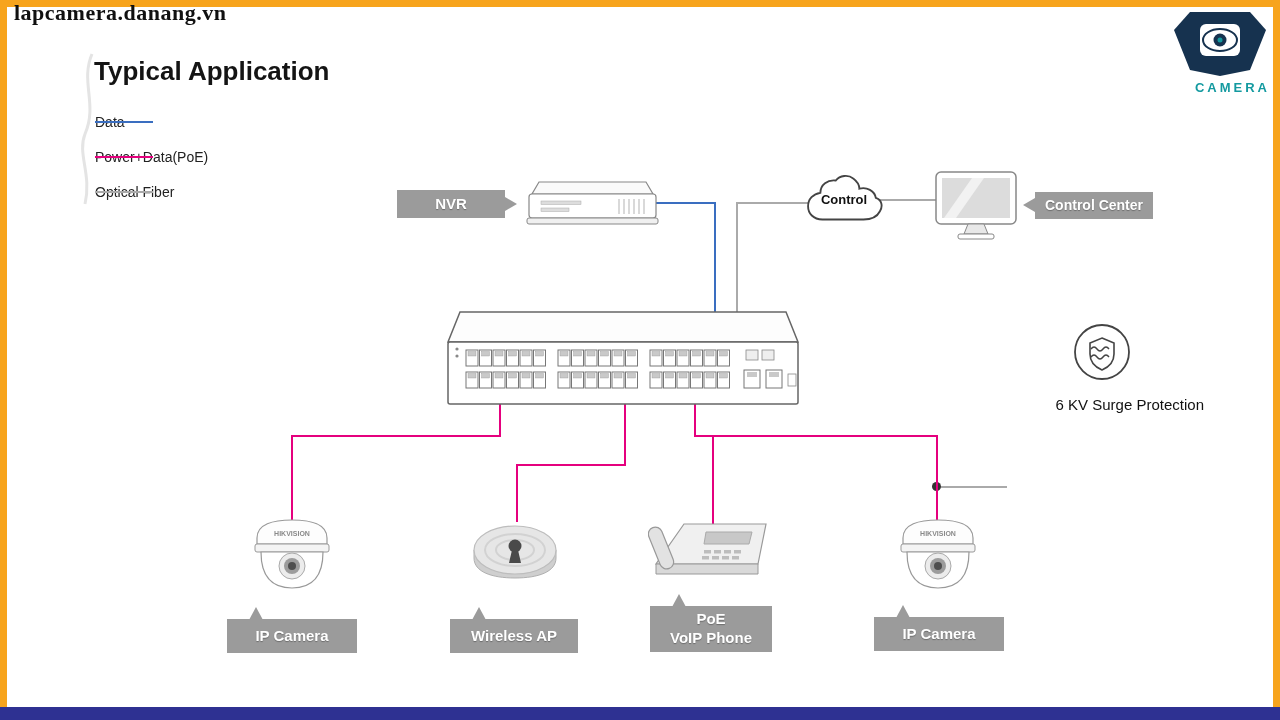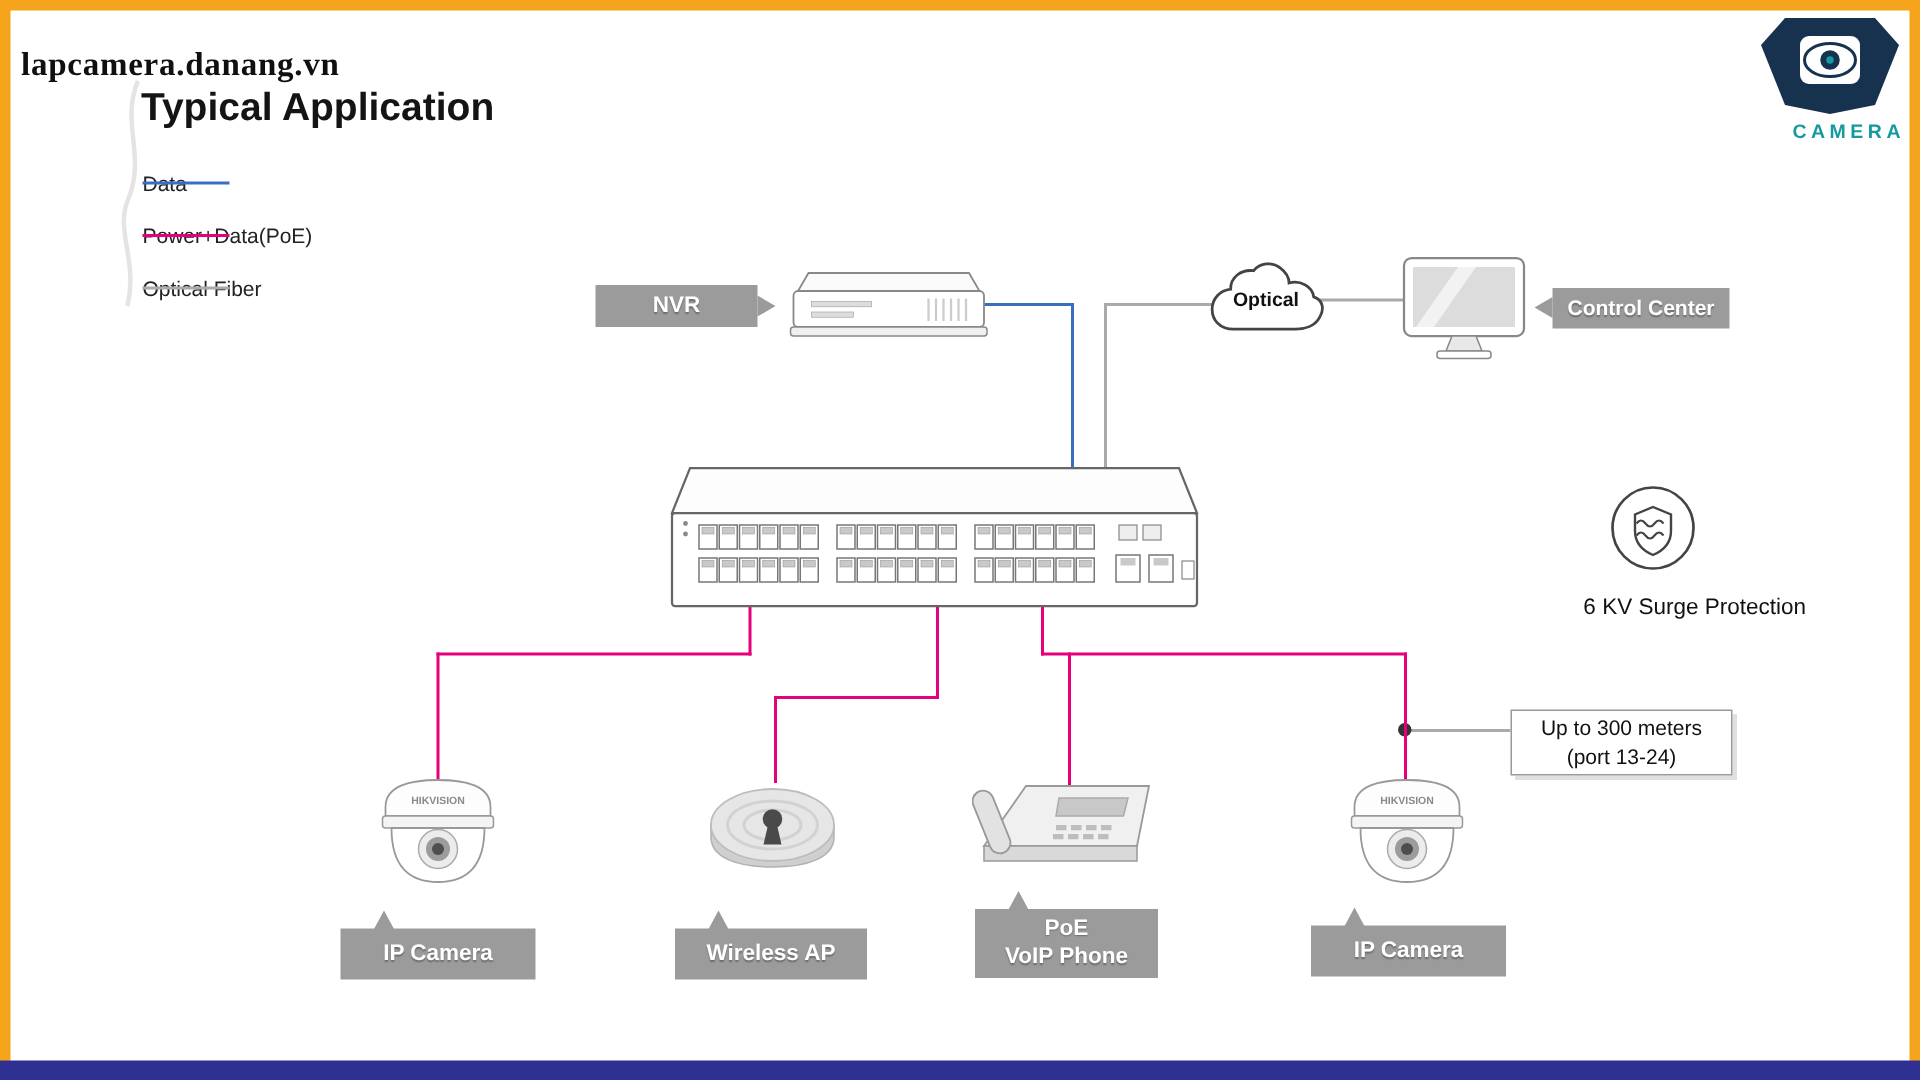--- a/index.html
+++ b/index.html
@@ -16,21 +16,21 @@
            text-shadow:0 1px 1px rgba(0,0,0,.3);}
   .tri{position:absolute;width:0;height:0;}
   .legend-row{display:flex;align-items:center;height:15px;margin-bottom:20px;}
   .legend-swatch{width:58px;height:2px;margin-right:13px;flex:none;}
   .legend-label{font-size:14px;color:#222;}
   .port{fill:#fff;stroke:#777;stroke-width:1;}
   .port-pins{fill:#c9c9c9;stroke:#999;stroke-width:.4;}
   .note-box{position:absolute;background:#fff;border:1px solid #9a9a9a;
             box-shadow:3px 3px 0 rgba(0,0,0,.12);display:flex;flex-direction:column;
             align-items:center;justify-content:center;font-size:14px;line-height:19px;color:#111;}
-  #website{position:absolute;left:14px;top:30px;font-family:"Liberation Serif",serif;
+  #website{position:absolute;left:14px;top:0;font-family:"Liberation Serif",serif;
            font-size:22px;font-weight:600;letter-spacing:.5px;color:#101010;}
   #page-title{position:absolute;left:94px;top:56px;font-size:26px;font-weight:700;color:#141414;}
   #phone-number{position:absolute;left:14px;top:660px;font-family:"DejaVu Sans",sans-serif;
                 font-size:34px;font-weight:800;color:var(--phone-blue);letter-spacing:-1px;}
   #surge-text{position:absolute;left:1000px;top:396px;width:204px;text-align:right;
               font-size:15px;color:#111;}
   #internet-text{position:absolute;left:805px;top:192px;width:78px;text-align:center;
                  font-size:13px;font-weight:700;color:#111;}
   #logo-text{position:absolute;left:1170px;top:80px;width:100px;text-align:right;
              font-size:13px;font-weight:700;letter-spacing:3px;color:var(--logo-teal);}
@@ -104,21 +104,21 @@
   </svg>
 
   <div class="callout" style="left:397px;top:190px;width:108px;height:28px;">
     <span>NVR</span>
   </div>
   <div class="tri" style="left:505px;top:197px;border-top:7px solid transparent;border-bottom:7px solid transparent;border-left:12px solid var(--callout-bg);"></div>
 
   <svg class="abs" style="left:805px;top:174px;" width="78" height="54" viewBox="0 0 76 52">
     <path d="M17 44 C8 44 3 38 3 31 C3 24 8 19 15 18 C15 10 22 5 30 6 C34 1 42 0 47 4 C51 7 53 10 53 14 C60 12 68 16 69 23 C75 25 76 31 73 36 C70 42 63 44 57 44 Z" fill="#fff" stroke="#444" stroke-width="1.8"></path>
   </svg>
-  <div id="internet-text">Optical</div>
+  <div id="internet-text">Control</div>
 
   <svg class="abs" style="left:930px;top:170px;" width="92" height="72" viewBox="0 0 92 72">
     <rect x="6" y="2" width="80" height="52" rx="5" fill="#fff" stroke="#888" stroke-width="1.5"></rect>
     <rect x="12" y="8" width="68" height="40" fill="#dcdcdc"></rect>
     <polygon points="14,48 42,8 54,8 26,48" fill="#f2f2f2"></polygon>
     <polygon points="38,54 54,54 58,64 34,64" fill="#e8e8e8" stroke="#888" stroke-width="1"></polygon>
     <rect x="28" y="64" width="36" height="5" rx="2" fill="#fff" stroke="#888" stroke-width="1"></rect>
   </svg>
 
   <div class="tri" style="left:1023px;top:198px;border-top:7px solid transparent;border-bottom:7px solid transparent;border-right:12px solid var(--callout-bg);"></div>
@@ -215,24 +215,20 @@
   </svg>
 
   <svg class="abs" style="left:1068px;top:318px;" width="68" height="68" viewBox="0 0 68 68">
     <circle cx="34" cy="34" r="27" fill="#fff" stroke="#444" stroke-width="1.8"></circle>
     <path d="M34 20 L46 25 V36 C46 44 41 49 34 52 C27 49 22 44 22 36 V25 Z" fill="none" stroke="#444" stroke-width="1.6"></path>
     <path d="M23 31 q3 -4 6 0 t6 0 t6 0" fill="none" stroke="#444" stroke-width="1.4"></path>
     <path d="M23 39 q3 -4 6 0 t6 0 t6 0" fill="none" stroke="#444" stroke-width="1.4"></path>
   </svg>
   <div id="surge-text">6 KV Surge Protection</div>
 
-  <div class="note-box" style="left:1007px;top:473px;width:146px;height:42px;">
-    <div>Up to 300 meters</div>
-    <div>(port 13-24)</div>
-  </div>
 
   <svg class="abs" style="left:247px;top:514px;" width="90" height="85" viewBox="0 0 90 85">
     <path d="M10 24 C10 10 26 6 45 6 C64 6 80 10 80 24 L80 30 L10 30 Z" fill="#fdfdfd" stroke="#999" stroke-width="1.2"></path>
     <text x="45" y="22" font-size="7" font-weight="bold" fill="#8a8a8a" text-anchor="middle">HIKVISION</text>
     <rect x="8" y="30" width="74" height="8" rx="2" fill="#f4f4f4" stroke="#999" stroke-width="1"></rect>
     <path d="M14 38 C14 64 26 74 45 74 C64 74 76 64 76 38 Z" fill="#fff" stroke="#999" stroke-width="1.2"></path>
     <circle cx="45" cy="52" r="13" fill="#ececec" stroke="#aaa" stroke-width="1"></circle>
     <circle cx="45" cy="52" r="8" fill="#9c9c9c"></circle>
     <circle cx="45" cy="52" r="4" fill="#4e4e4e"></circle>
   </svg>

